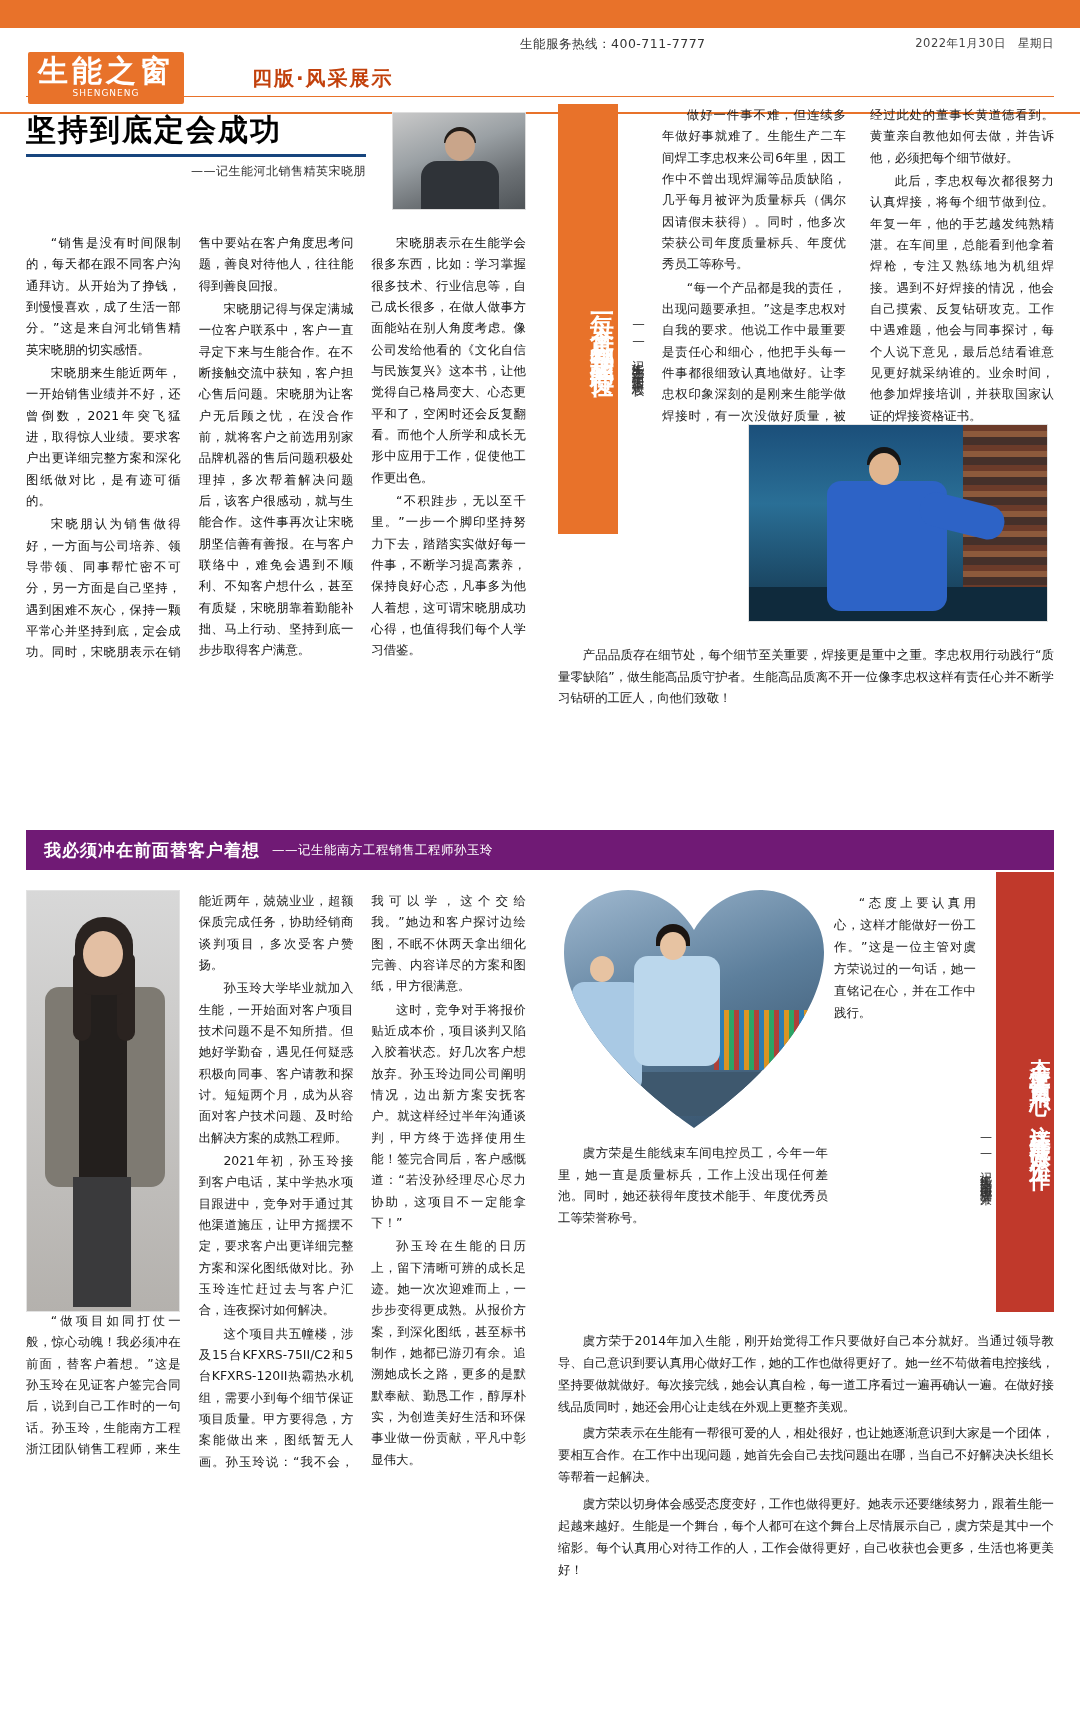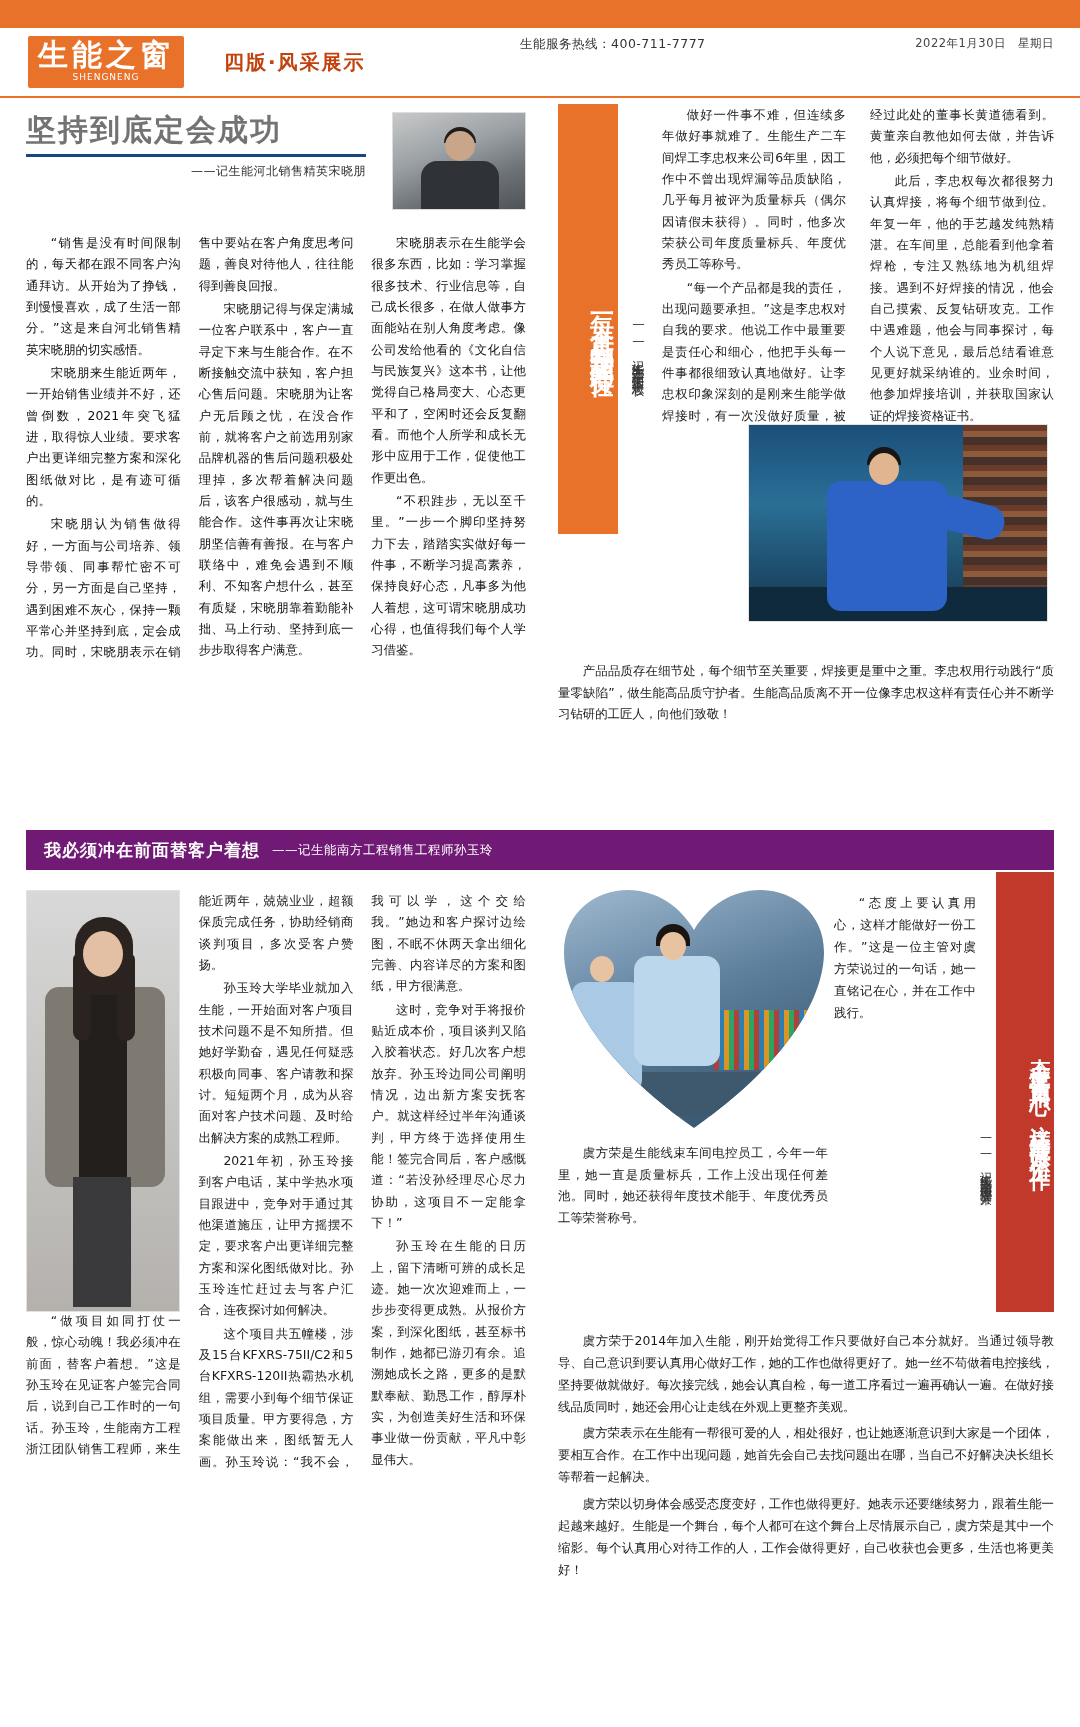--- a/index.html
+++ b/index.html
@@ -15,23 +15,23 @@
     position:absolute;inset:0;
     background:#fff;
   }
   
   .topbar{
     position:absolute;left:0;top:0;width:1080px;height:28px;
     background:#E8722A;
   }
   
   .masthead{
-    position:absolute;left:0;top:28px;width:1080px;height:68px;
+    position:absolute;left:0;top:44px;width:1080px;height:68px;
     border-bottom:2px solid #E8722A;
-    display:flex;align-items:center;
+    display:flex;align-items:center;gap:28px;
   }
   .logo{
     margin-left:28px;
     background:#E8722A;
     color:#fff;
     font-weight:bold;
     font-size:30px;
     letter-spacing:4px;
     padding:4px 10px 6px 10px;
     line-height:1;
@@ -58,21 +58,21 @@
   .content{
     position:absolute;left:26px;top:104px;width:1028px;height:1600px;
   }
   .col-left{position:absolute;left:0;top:0;width:500px;}
   .col-right{position:absolute;left:532px;top:0;width:496px;}
 
   
   .a1-title{
     position:relative;
     width:340px;
-    font-size:30px;font-weight:bold;color:#737373;
+    font-size:30px;font-weight:bold;color:#000000;
     letter-spacing:2px;
     padding-bottom:6px;
     margin-top:6px;
   }
   .a1-title .underline{
     position:absolute;left:0;bottom:0;width:340px;height:3px;background:#17457E;
   }
   .a1-sub{
     width:340px;text-align:right;font-size:12px;color:#333;margin-top:6px;letter-spacing:.5px;
   }
@@ -176,21 +176,21 @@
   .a3-photo .worker-head{position:absolute;left:120px;top:28px;width:30px;height:32px;border-radius:50%;background:#E0B58F;}
   .a3-photo .worker-hair{position:absolute;left:118px;top:22px;width:34px;height:18px;border-radius:17px 17px 0 0;background:#161616;}
   .a3-photo .worker-body{position:absolute;left:78px;top:56px;width:120px;height:130px;background:#2D63C6;border-radius:14px;}
   .a3-photo .worker-arm{position:absolute;left:170px;top:74px;width:86px;height:34px;background:#2D63C6;border-radius:16px;transform:rotate(14deg);}
   .a3-photo .mach{position:absolute;left:214px;top:0;width:84px;height:196px;background:repeating-linear-gradient(180deg,#6b3b2a 0 6px,#8d5a3c 6px 12px,#45302a 12px 20px);}
   .a3-photo .floor{position:absolute;left:0;bottom:0;width:298px;height:34px;background:#0f2a3c;}
   .a3-after{
     position:absolute;left:0;top:540px;width:496px;
     font-size:12.4px;line-height:1.75;text-align:justify;
   }
-  .a3-after p{margin:16px 0 3px 0;text-indent:2em;}
+  .a3-after p{margin:0 0 3px 0;text-indent:2em;}
 
   
   .a4-wrap{position:absolute;left:0;top:726px;width:496px;}
   .a4-heart{
     position:absolute;left:6px;top:60px;width:260px;height:240px;
   }
   .heart-mask{
     width:260px;height:240px;
     background:linear-gradient(160deg,#9fb8cf,#5d7f9c 45%,#2f4a63);
     -webkit-clip-path:path("M130 238 C 20 160, 0 95, 0 62 C 0 22, 32 0, 64 0 C 92 0, 116 16, 130 40 C 144 16, 168 0, 196 0 C 228 0, 260 22, 260 62 C 260 95, 240 160, 130 238 Z");

